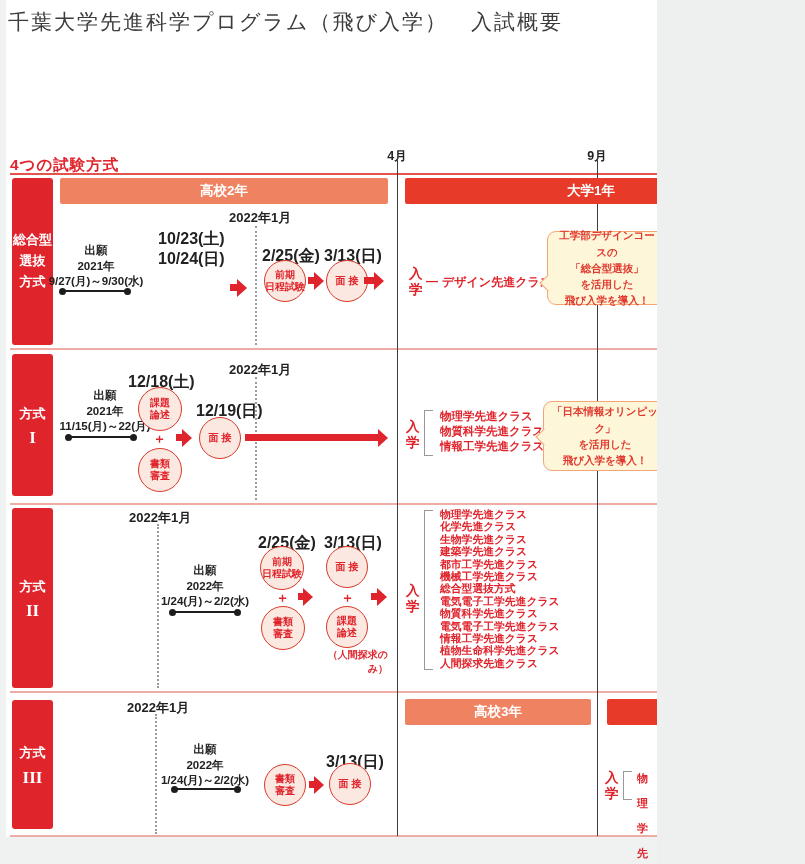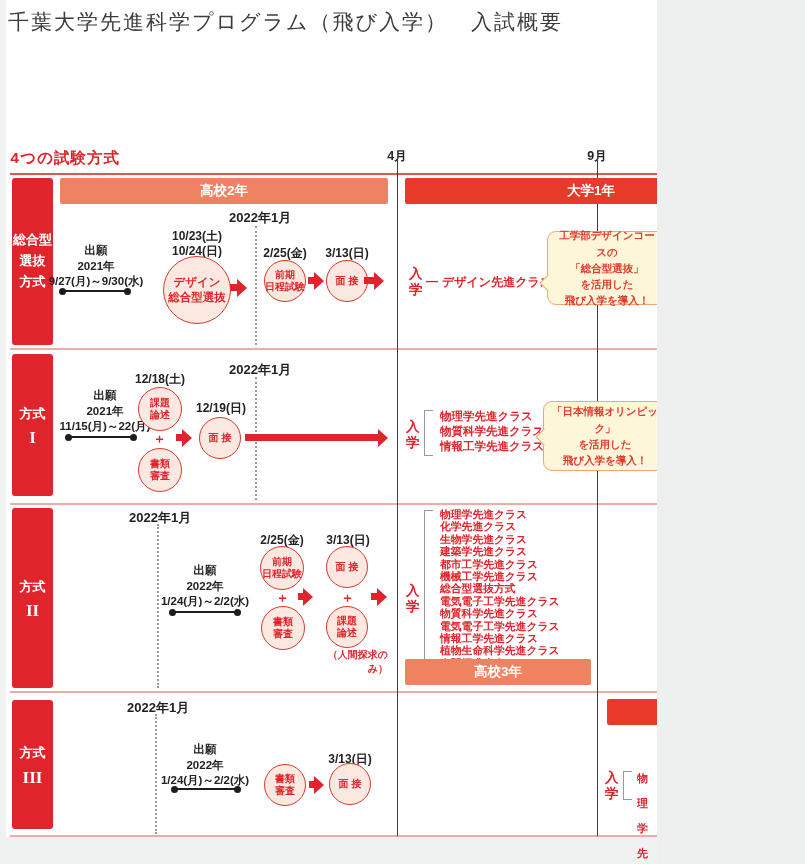--- a/index.html
+++ b/index.html
@@ -23,21 +23,21 @@
          justify-content:center; border-radius:2px; z-index:2; }
   .bar-salmon { background:#ef8261; }
   .bar-bright { background:#e73a28; }
   .monthlab { font-size:13px; font-weight:bold; color:#222; z-index:2; }
   .dotv { width:0; border-left:2px dotted #9a9a9a; z-index:1; }
   .apply { text-align:center; font-size:11.5px; font-weight:bold; color:#222; line-height:1.35; z-index:2; }
   .termline { height:2px; background:#1d1d1d; z-index:2; }
   .termline::before, .termline::after { content:""; position:absolute; width:7px; height:7px;
       border-radius:50%; background:#1d1d1d; top:-2.5px; }
   .termline::before { left:-3px; } .termline::after { right:-3px; }
-  .datelab { font-size:12px; font-weight:bold; color:#222; text-align:center; line-height:1.25; z-index:2; }
+  .datelab { font-size:16px; font-weight:bold; color:#222; text-align:left; line-height:1.25; z-index:2; }
   .circle { border:1.5px solid #d8392b; background:#fbe9e1; border-radius:50%; color:#e0242c;
             font-weight:bold; display:flex; align-items:center; justify-content:center;
             text-align:center; z-index:2; }
   .c-lg { width:68px; height:68px; font-size:11.5px; line-height:1.3; }
   .c-md { width:44px; height:44px; font-size:10px; line-height:1.25; }
   .c-sm { width:42px; height:42px; font-size:10px; line-height:1.25; }
   .arrow { height:7px; background:#e0242c; z-index:2; }
   .arrow::after { content:""; position:absolute; right:-10px; top:-5.5px; width:0; height:0;
       border-left:10px solid #e0242c; border-top:9px solid transparent; border-bottom:9px solid transparent; }
   .plus { color:#e0242c; font-weight:bold; font-size:13px; z-index:2; }
@@ -58,21 +58,21 @@
   .logo-ruby { position:absolute; top:-5px; right:5px; font-size:6.5px; color:#999; letter-spacing:1.5px; }
 </style>
 </head>
 <body>
 
 <div id="canvas">
   <div class="t panel"></div>
 
   <div class="t page-title" style="left:8px; top:8px;">千葉大学先進科学プログラム（飛び入学）　入試概要</div>
 
-  <div class="t heading" style="left:10px; top:148px;font-family:Liberation Mono, monospace;">4つの試験方式</div>
+  <div class="t heading" style="left:10px; top:155px;">4つの試験方式</div>
   <div class="t month-tick" style="left:382px; top:148px;">4月</div>
   <div class="t month-tick" style="left:582px; top:148px;">9月</div>
   <div class="t topline" style="left:10px; top:173px; width:785px;"></div>
   <div class="t vline" style="left:397px; top:158px; height:678px;"></div>
   <div class="t vline" style="left:597px; top:158px; height:678px;"></div>
   <div class="t sep" style="left:10px; top:348px; width:785px;"></div>
   <div class="t sep" style="left:10px; top:503px; width:785px;"></div>
   <div class="t sep" style="left:10px; top:691px; width:785px;"></div>
   <div class="t sep" style="left:10px; top:835px; width:785px;"></div>
 
@@ -83,22 +83,20 @@
 選抜
 方式</div>
   <div class="t monthlab" style="left:229px; top:209px;">2022年1月</div>
   <div class="t dotv" style="left:255px; top:226px; height:119px;"></div>
   <div class="t apply pre" style="left:41px; top:243px; width:110px;">出願
 2021年
 9/27(月)～9/30(水)</div>
   <div class="t termline" style="left:62px; top:290px; width:66px;"></div>
   <div class="t datelab pre" style="left:158px; top:229px; width:78px;">10/23(土)
 10/24(日)</div>
-  <div class="t circle c-lg pre" style="left:163px; top:256px;">デザイン
-総合型選抜</div>
   <div class="t arrow" style="left:230px; top:284px; width:7px;"></div>
   <div class="t datelab" style="left:262px; top:246px; width:46px;">2/25(金)</div>
   <div class="t circle c-sm pre" style="left:264px; top:260px;">前期
 日程試験</div>
   <div class="t arrow" style="left:308px; top:277px; width:6px;"></div>
   <div class="t datelab" style="left:324px; top:246px; width:46px;">3/13(日)</div>
   <div class="t circle c-sm pre" style="left:326px; top:260px;">面 接</div>
   <div class="t arrow" style="left:364px; top:277px; width:10px;"></div>
   <div class="t entry pre" style="left:409px; top:266px;">入
 学</div>
@@ -192,21 +190,21 @@
   <div class="t dotv" style="left:155px; top:714px; height:120px;"></div>
   <div class="t apply pre" style="left:150px; top:742px; width:110px;">出願
 2022年
 1/24(月)～2/2(水)</div>
   <div class="t termline" style="left:174px; top:788px; width:64px;"></div>
   <div class="t circle c-sm pre" style="left:264px; top:764px;">書類
 審査</div>
   <div class="t arrow" style="left:309px; top:781px; width:5px;"></div>
   <div class="t datelab" style="left:326px; top:752px; width:48px;">3/13(日)</div>
   <div class="t circle c-sm pre" style="left:329px; top:763px;">面 接</div>
-  <div class="t bar bar-salmon" style="left:405px; top:659px; width:186px; height:26px;">高校3年</div>
+  <div class="t bar bar-salmon" style="left:405px; top:699px; width:186px; height:26px;">高校3年</div>
   <div class="t bar bar-bright" style="left:607px; top:699px; width:170px; height:26px;">大学1年</div>
   <div class="t entry pre" style="left:605px; top:770px;">入
 学</div>
   <div class="t bracket" style="left:623px; top:771px; width:9px; height:29px;"></div>
   <div class="t" style="left:637px; top:766px; font-size:11px; line-height:25px;">
     <div class="class-item">物理学先進クラス</div>
     <div class="class-item">物質科学先進クラス</div>
   </div>
 
   <div class="t logo" style="left:684px; top:824px;">

